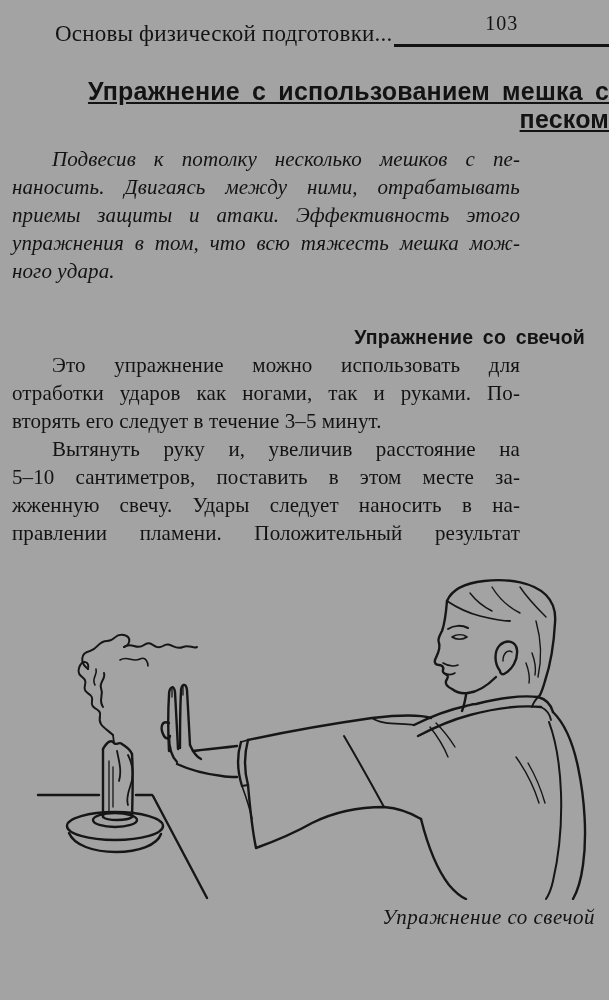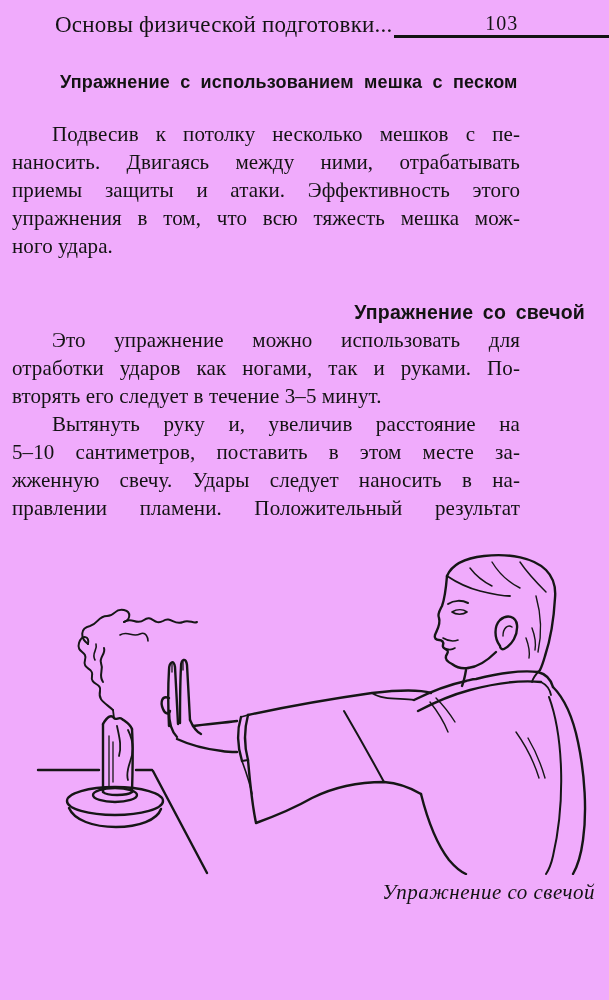--- a/index.html
+++ b/index.html
@@ -1,49 +1,49 @@
 <!DOCTYPE html>
 <html lang="ru"><head>
 <meta charset="utf-8">
 <style>
   html,body{margin:0;padding:0;background:#ffffff;}
   .page{
-    width:609px;height:1000px;background:#f0abfc;position:relative;
+    width:609px;height:1000px;background:#a3a3a3;position:relative;
     overflow:hidden;color:#131313;
     font-family:"Liberation Serif", serif;
   }
   
   .running-head{
     display:flex;align-items:flex-end;
     margin:12px 0 0 55px;
   }
   .rh-title{
     font-size:23px;line-height:26px;white-space:nowrap;
     letter-spacing:0.2px;
   }
   .rh-rule{
     flex:1;margin-left:2px;border-bottom:3.5px solid #131313;
-    text-align:center;padding-bottom:1px;
+    text-align:center;padding-bottom:10px;
   }
   .rh-num{font-size:20px;line-height:22px;letter-spacing:1px;}
   
   .h1{
-    margin:30px 0 0 60px;text-align:left;
+    margin:30px 0 0 60px;text-align:right;
     font-family:"Liberation Sans", sans-serif;font-weight:bold;
-    font-size:18px;line-height:28px;word-spacing:5px;letter-spacing:0.2px;
+    font-size:25px;line-height:28px;word-spacing:5px;letter-spacing:0.2px;text-decoration:underline;
   }
   .h2{
     margin:38px 24px 0 0;text-align:right;
     font-family:"Liberation Sans", sans-serif;font-weight:bold;
     font-size:19.5px;line-height:28px;word-spacing:4px;letter-spacing:0.2px;
   }
   
   .body-col{margin-left:12px;width:508px;}
   .para{margin:0;}
-  .p-first{margin-top:24px;}
+  .p-first{margin-top:12px;font-style:italic;}
   .p-gap{}
   .line{display:block;font-size:21px;line-height:28px;letter-spacing:0.1px;}
   .jline{text-align:justify;text-align-last:justify;}
   .lastline{text-align-last:left;}
   .indent{text-indent:40px;}
   
   .figure{margin-top:18px;}
   .figure svg{display:block;}
   .fig-caption{
     margin:4px 14px 0 0;text-align:right;

